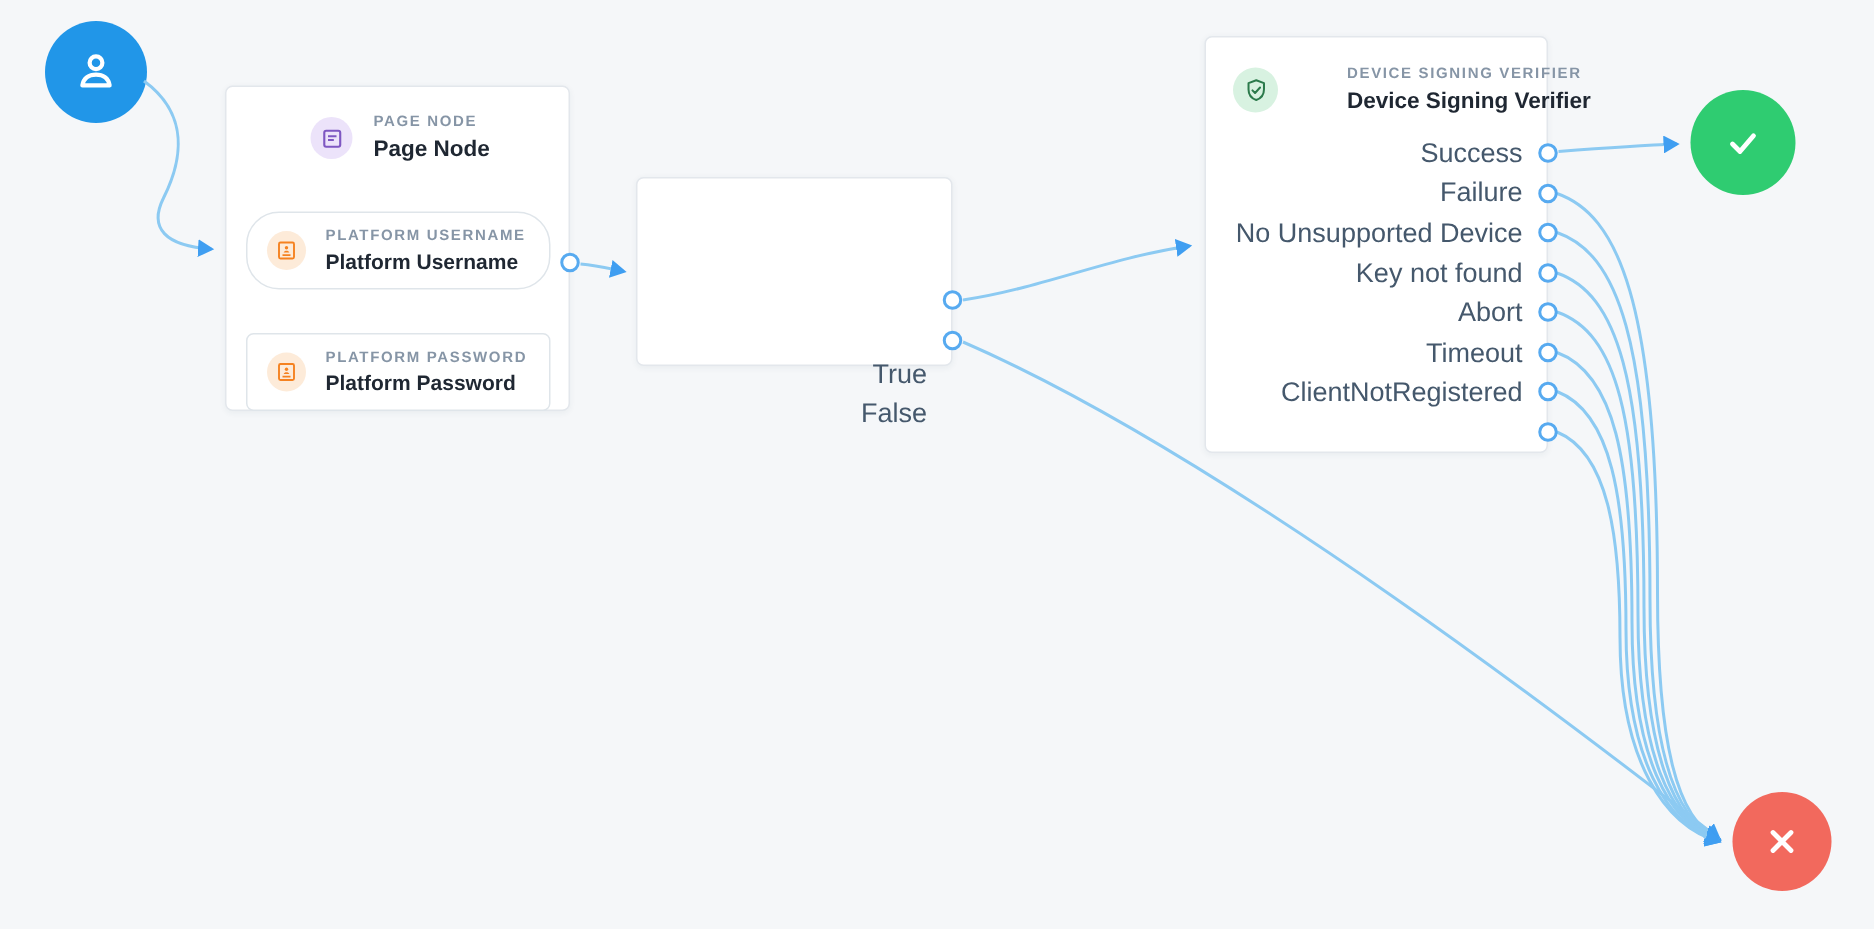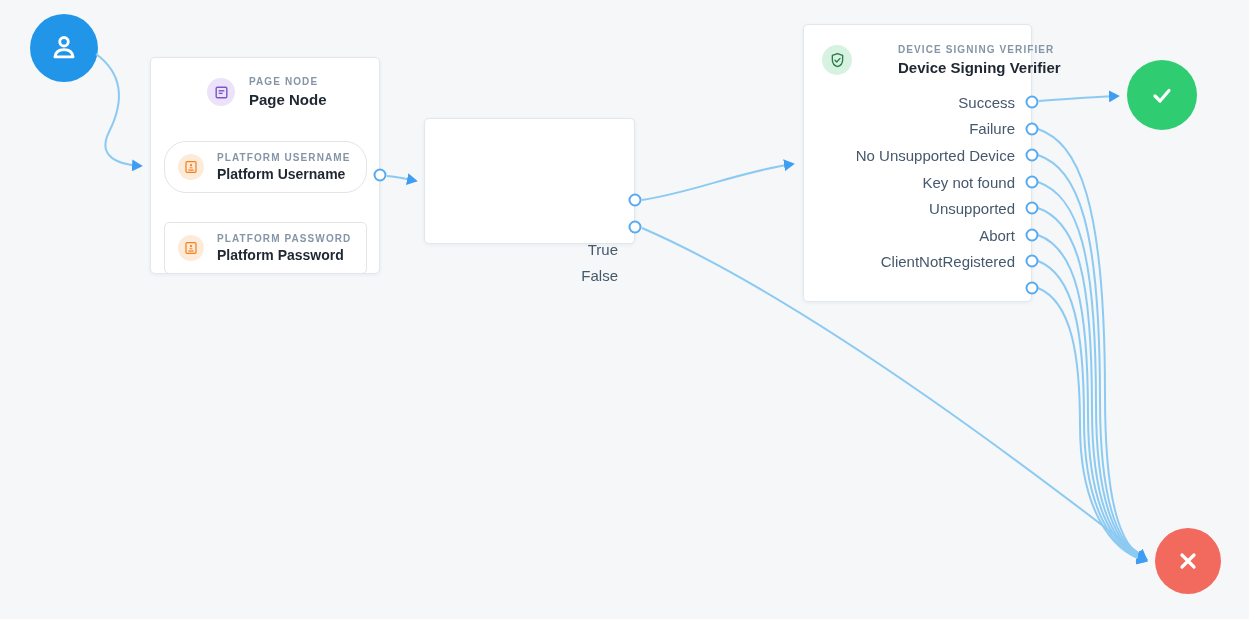--- a/index.html
+++ b/index.html
@@ -31,21 +31,21 @@
   .subnode {
     position:absolute; background:#fff; box-sizing:border-box;
     border:1px solid #dfe5ea; border-radius:5px;
     display:flex; align-items:center; gap:13px; padding-left:13px;
   }
   .subnode .tag { margin-bottom:3px; }
   .subnode .title { font-size:14px; }
   .outputs { position:absolute; display:flex; flex-direction:column; }
   .output-row {
     height:26.6px; display:flex; align-items:center; justify-content:flex-end;
-    font-size:15px; color:#45586c; white-space:nowrap;
+    font-size:18px; color:#45586c; white-space:nowrap;
   }
   
   .endpoint {
     position:absolute; border-radius:50%;
     display:flex; align-items:center; justify-content:center;
   }
   
   svg.edges { position:absolute; left:0; top:0; pointer-events:none; }
   svg.edges .port { pointer-events:auto; cursor:crosshair; }
   .edge { fill:none; stroke:#8ccaf2; stroke-width:2; }
@@ -128,22 +128,22 @@
       <span class="txt-col">
         <span class="tag">DEVICE SIGNING VERIFIER</span>
         <span class="title">Device Signing Verifier</span>
       </span>
     </div>
     <div class="outputs" style="top:64px; right:16px;">
       <div class="output-row">Success</div>
       <div class="output-row">Failure</div>
       <div class="output-row">No Unsupported Device</div>
       <div class="output-row">Key not found</div>
-      <div class="output-row">Unsupported</div>
       <div class="output-row">Abort</div>
+      <div class="output-row">Timeout</div>
       <div class="output-row">ClientNotRegistered</div>
     </div>
   </div>
 
   <div class="endpoint" style="left:1127px; top:60px; width:70px; height:70px; background:#2fcc71;">
     <span style="display:flex;">
       <svg width="34" height="34" viewBox="0 0 34 34">
         <polyline points="10,18 15,23 24,12.5" fill="none" stroke="#fff" stroke-width="3.2" stroke-linecap="round" stroke-linejoin="round"></polyline>
       </svg>
     </span>

